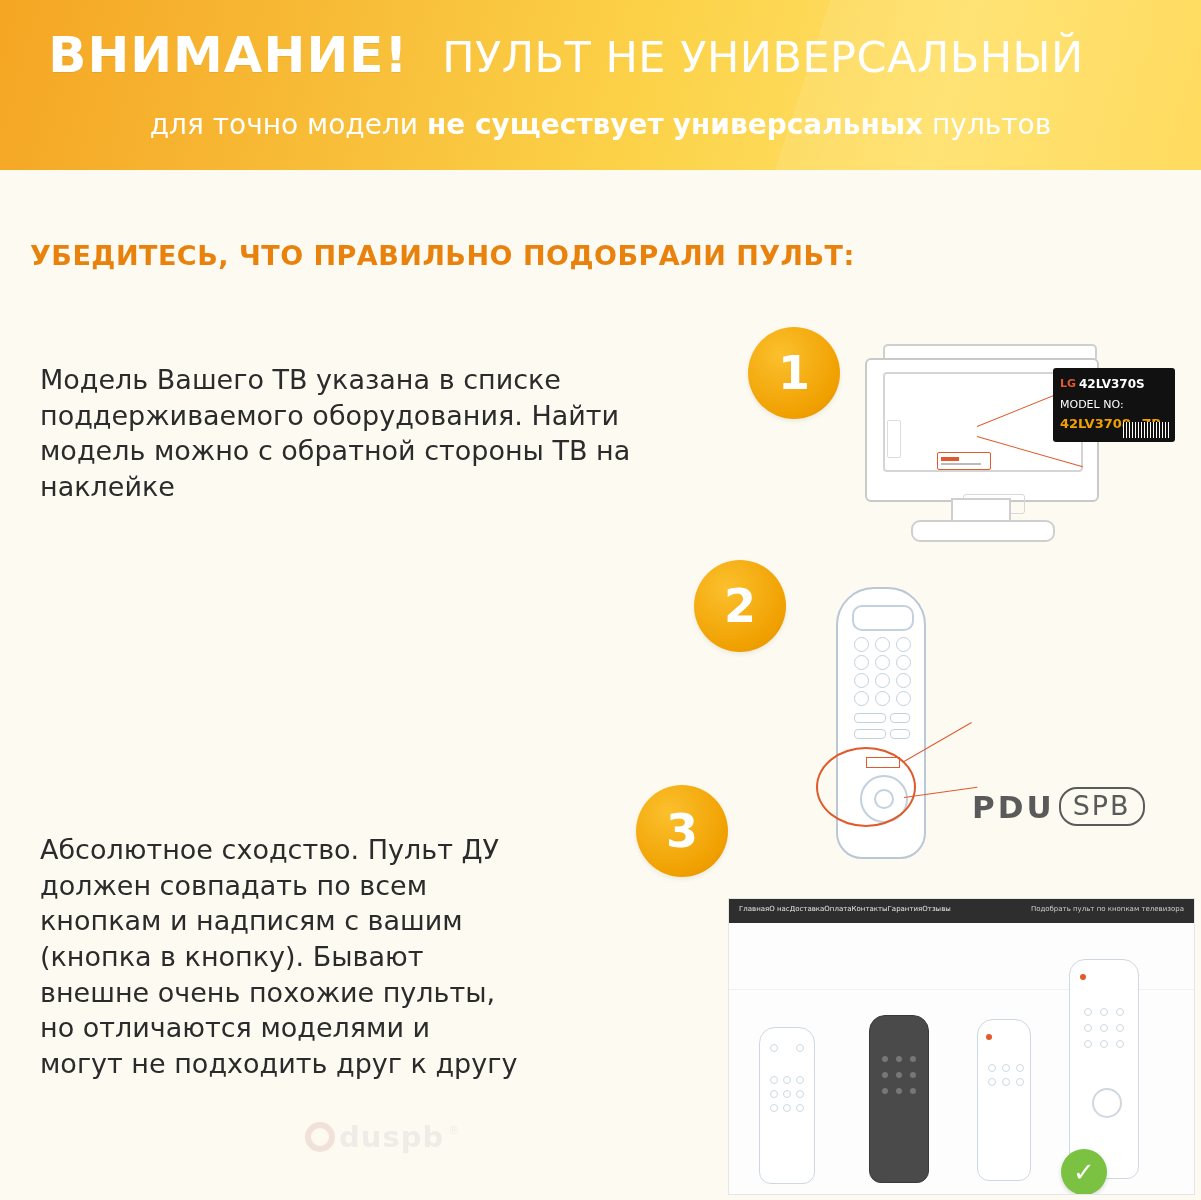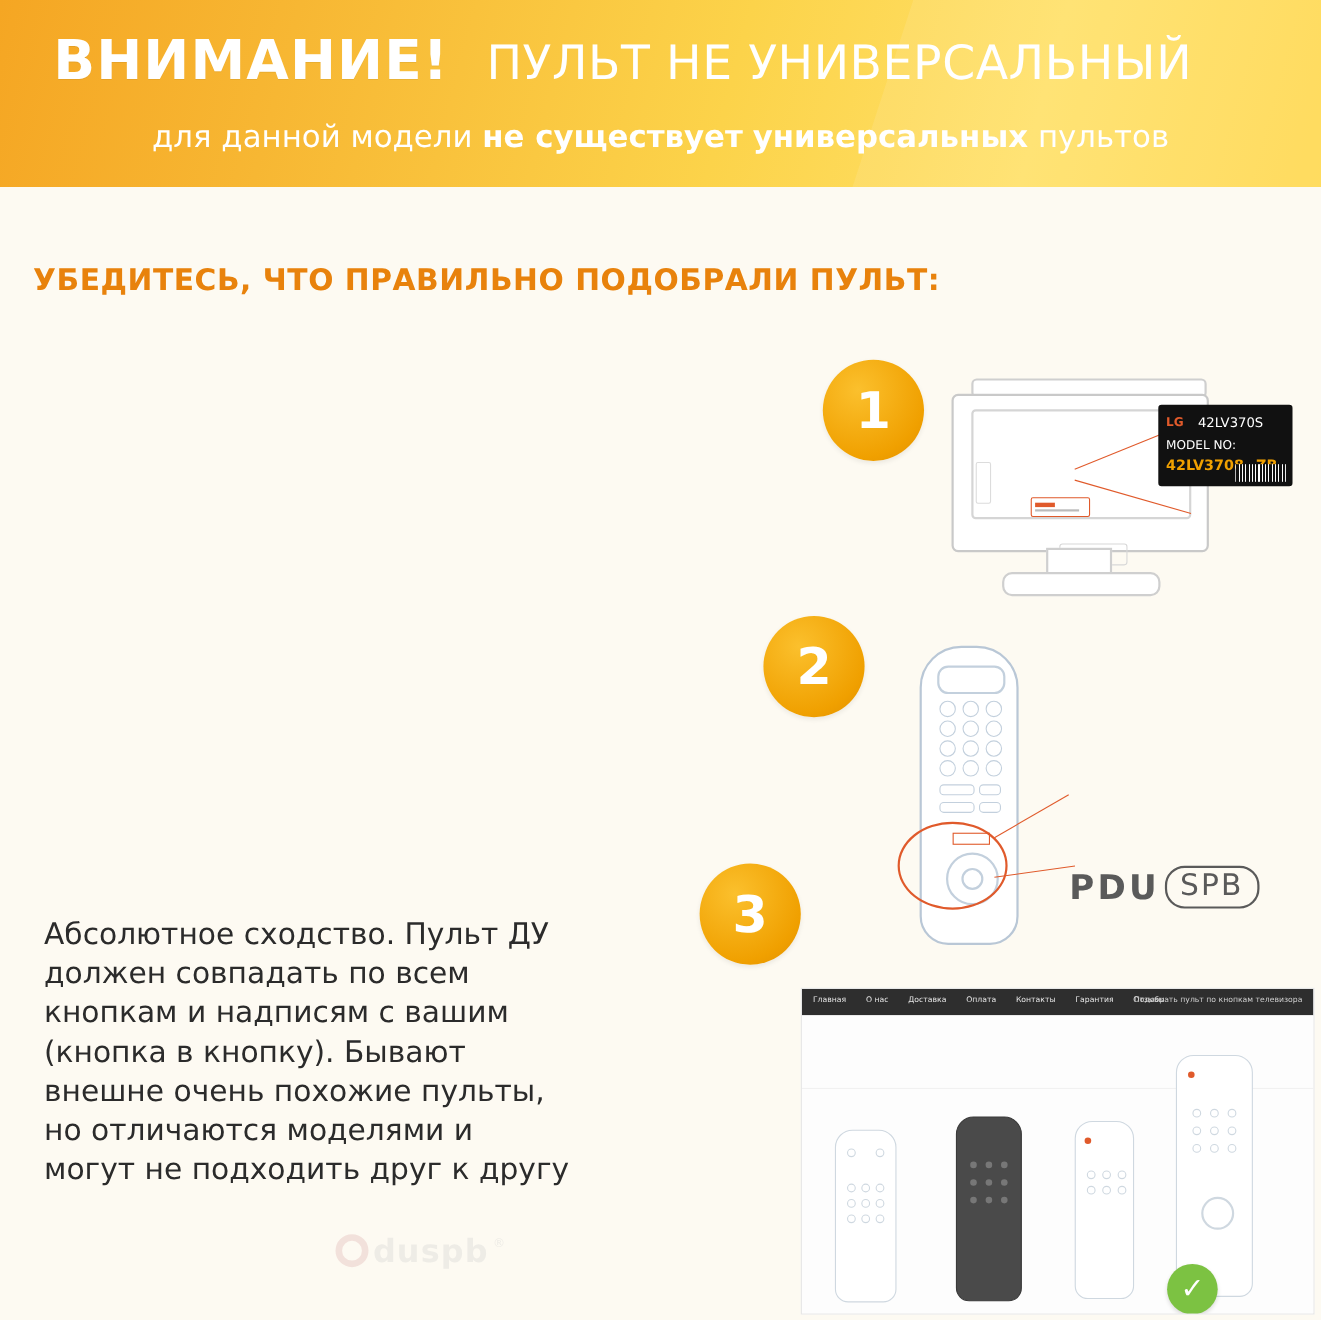--- a/index.html
+++ b/index.html
@@ -172,22 +172,22 @@
   .sticker {
     position: absolute; left: 198px; top: 38px;
     width: 122px; height: 74px;
     background: #111; border-radius: 3px; overflow: hidden;
   }
   .sticker .lg {
     position: absolute; left: 7px; top: 9px;
     color: #e05a2b; font-size: 11px; font-weight: bold;
   }
   .sticker .model-name {
-    position: absolute; left: 36px; top: 9px;
-    color: #ffffff; font-size: 12px; font-weight: normal;
+    position: absolute; left: 26px; top: 9px;
+    color: #ffffff; font-size: 12px; font-weight: bold;
   }
   .sticker .model-no {
     position: absolute; left: 7px; top: 30px;
     color: #ffffff; font-size: 11px;
   }
   .sticker .model-val {
     position: absolute; left: 7px; top: 48px;
     color: #f0a000; font-size: 13px; font-weight: bold;
   }
   .sticker .barcode {
@@ -303,21 +303,21 @@
     background: #ffffff;
     border: 1px solid #e6e6e6;
     overflow: hidden;
   }
   .site-topbar {
     position: absolute; left: 0; top: 0;
     width: 465px; height: 24px; background: #2e2e2e;
   }
   .site-menu {
     position: absolute; left: 10px; top: 6px;
-    display: flex; gap: 18px;
+    display: flex; 
     color: #e6e6e6; font-size: 7px;
   }
   .site-search {
     position: absolute; right: 10px; top: 6px;
     color: #cfcfcf; font-size: 7px;
   }
   .site-body {
     position: absolute; left: 0; top: 24px;
     width: 465px; height: 271px; background: #fdfdfd;
   }
@@ -375,26 +375,30 @@
 
 <div class="page">
   <div class="bg-diag"></div>
 
   <div class="header">
     <div class="header-row1">
       <span class="hdr-attention">ВНИМАНИЕ!</span>
       <span class="hdr-not-universal">ПУЛЬТ НЕ УНИВЕРСАЛЬНЫЙ</span>
     </div>
     <div class="header-row2">
-      <span>для данной модели </span><b>не существует</b><span>  </span><b>универсальных</b><span> пультов</span>
+      <span>для точно модели </span><b>не существует</b><span>  </span><b>универсальных</b><span> пультов</span>
     </div>
   </div>
 
   <div class="subtitle">УБЕДИТЕСЬ, ЧТО ПРАВИЛЬНО ПОДОБРАЛИ ПУЛЬТ:</div>
 
+  <div class="para p1">Модель Вашего ТВ указана в списке
+поддерживаемого оборудования. Найти
+модель можно с обратной стороны ТВ на
+наклейке</div>
   <div class="para p3">Абсолютное сходство. Пульт ДУ
 должен совпадать по всем
 кнопкам и надписям с вашим
 (кнопка в кнопку). Бывают
 внешне очень похожие пульты,
 но отличаются моделями и
 могут не подходить друг к другу</div>
 
   <div class="step s1">1</div>
   <div class="step s2">2</div>

